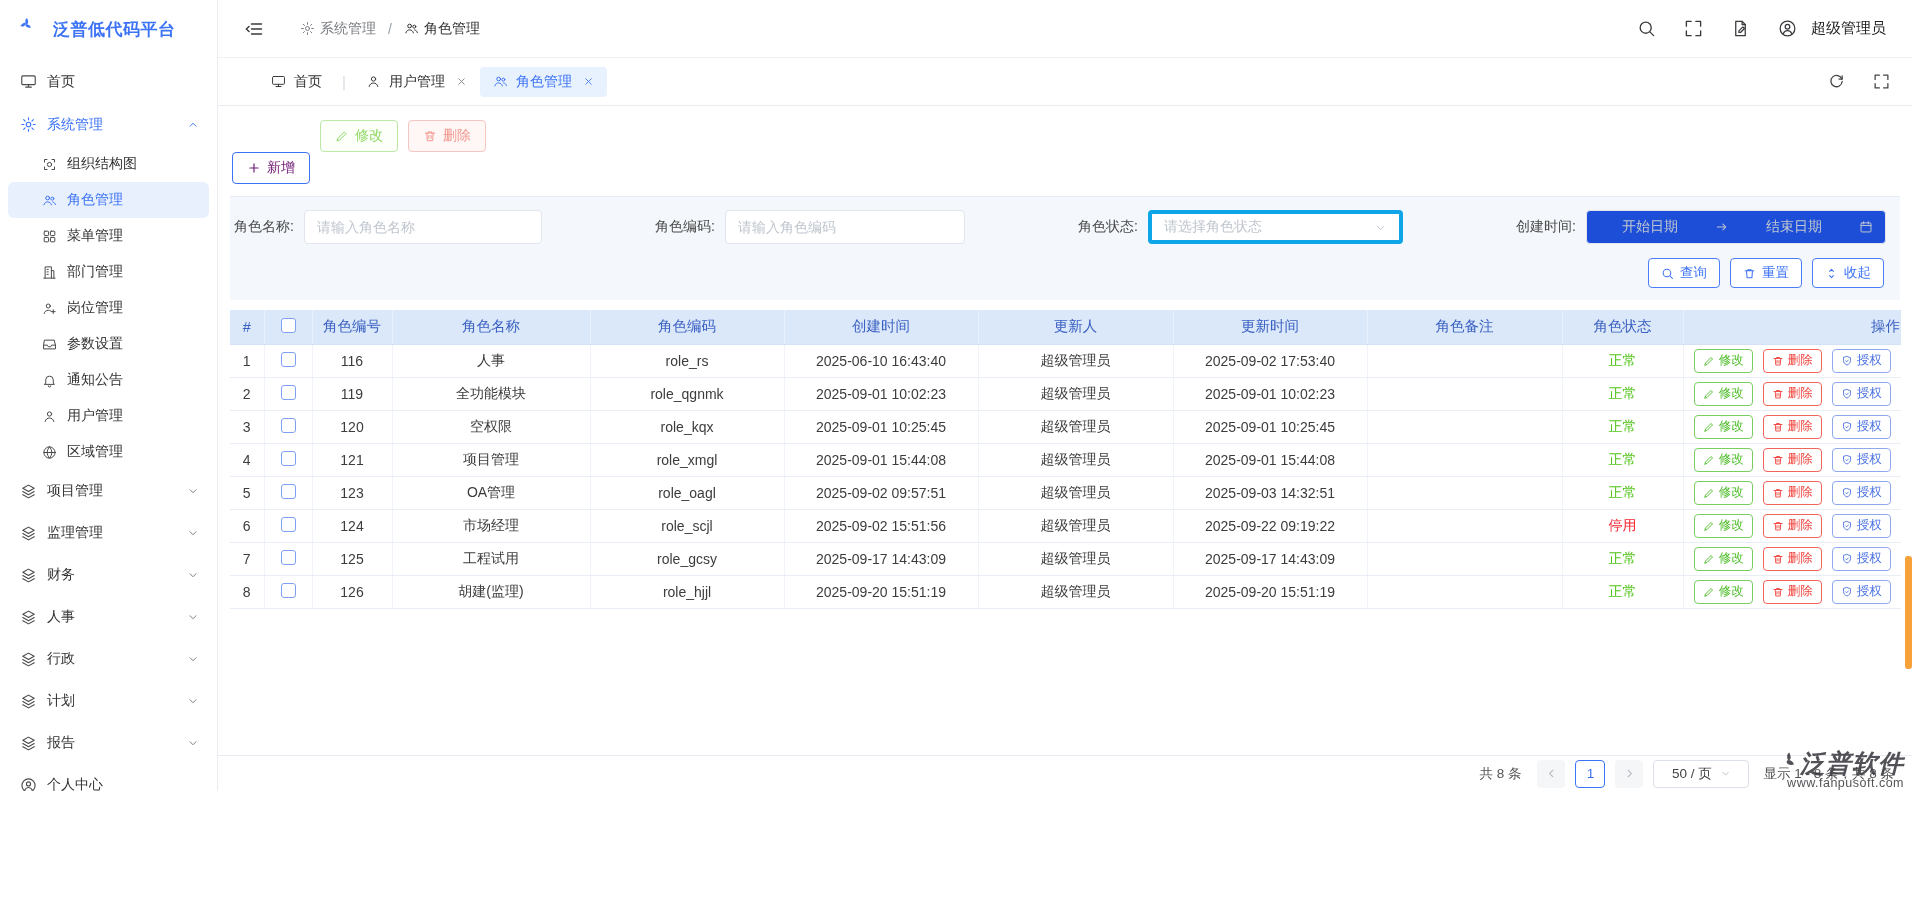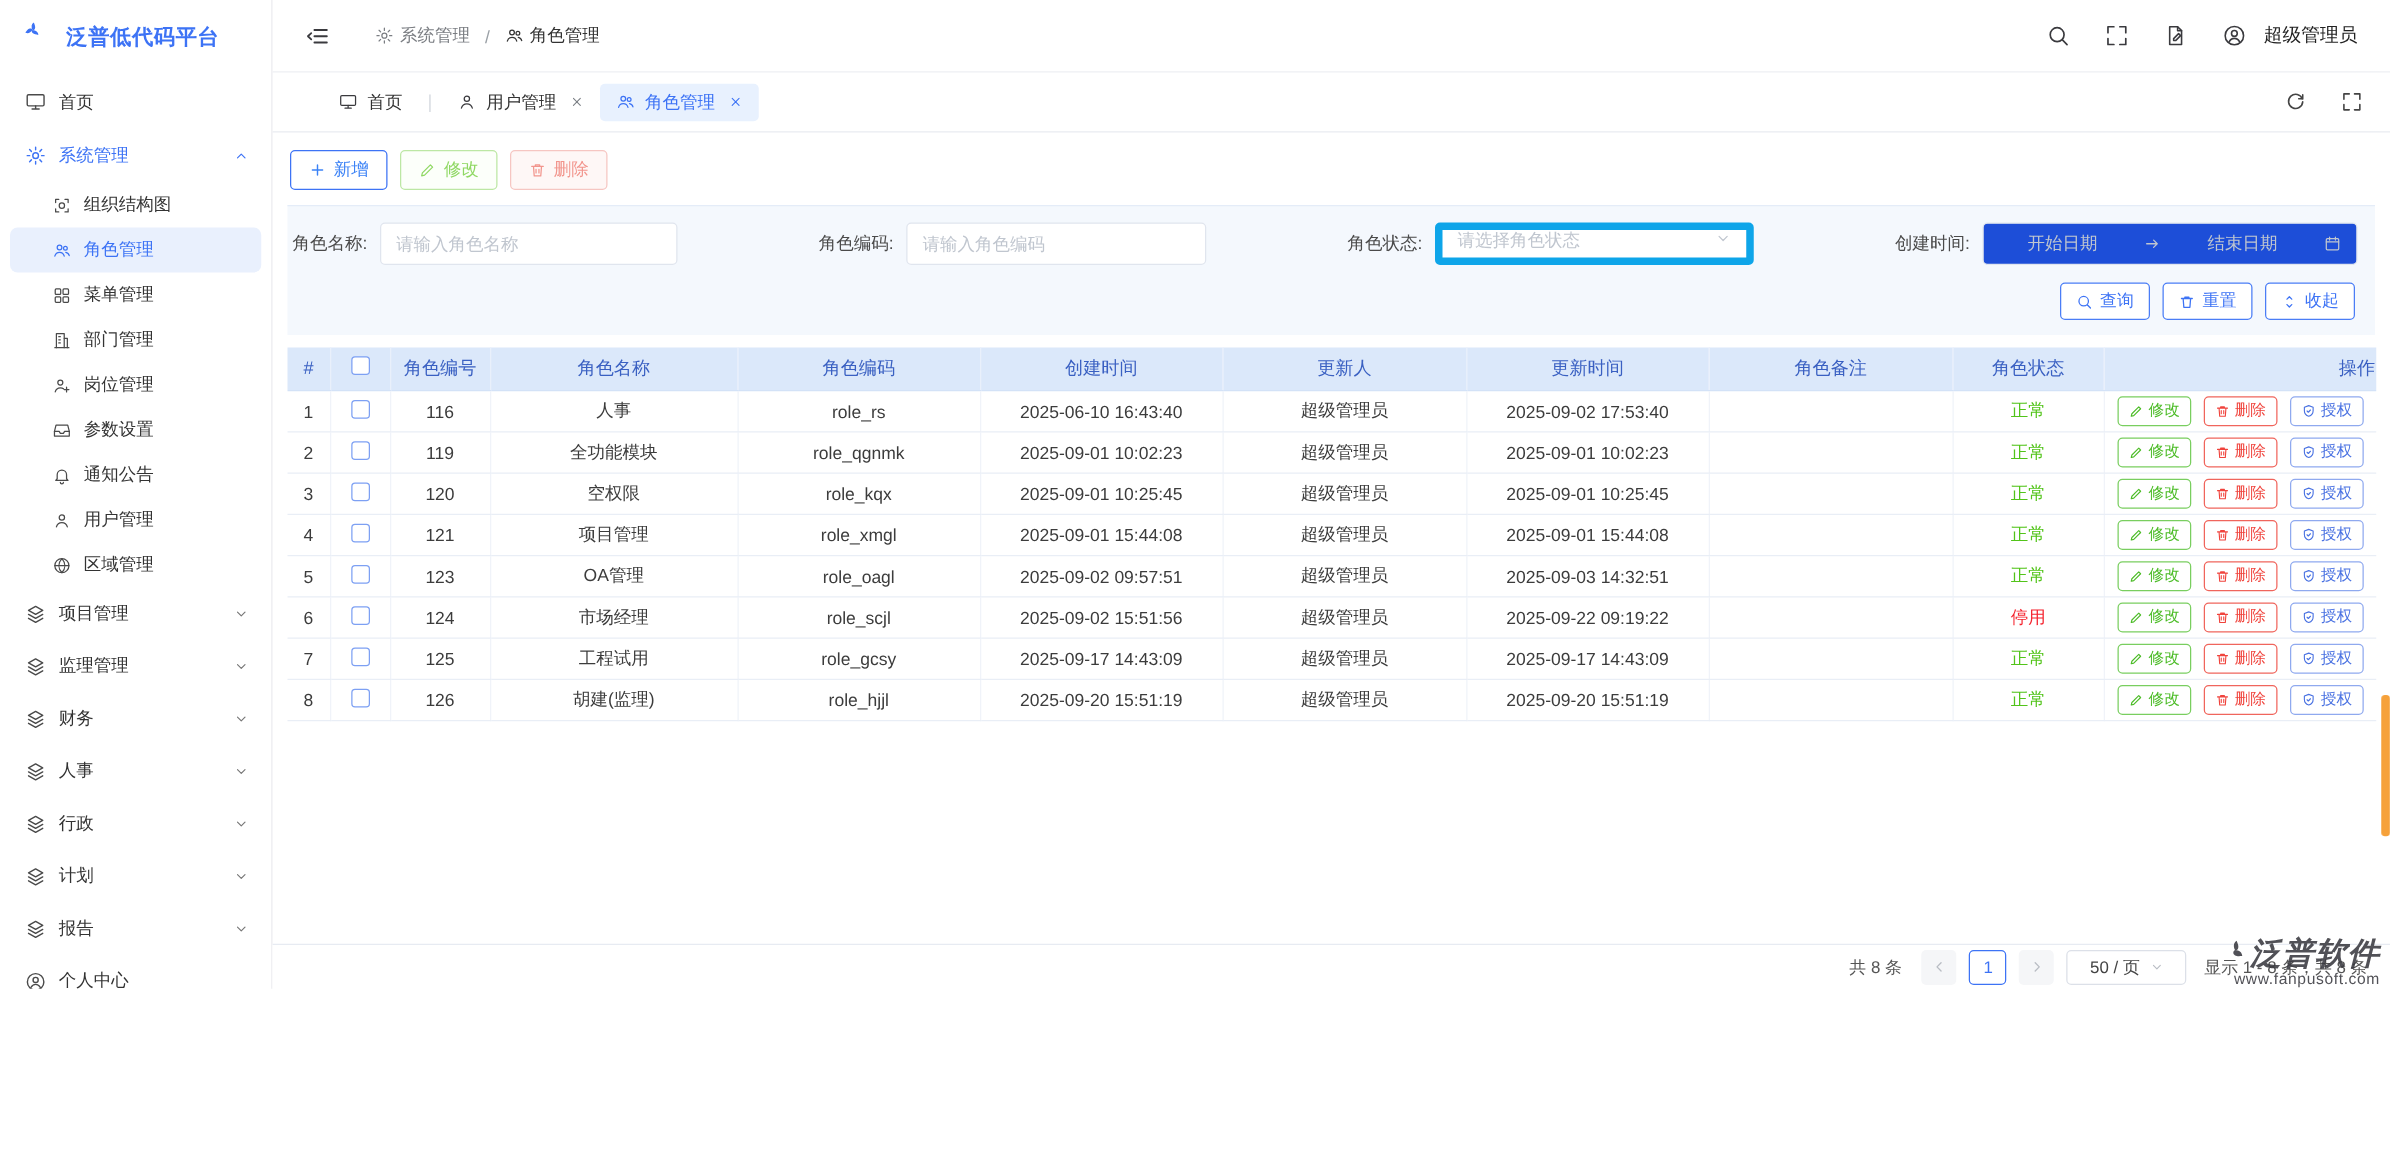--- a/index.html
+++ b/index.html
@@ -49,33 +49,33 @@
   .tab-sep{color:#d8dce2;margin:0 7px;font-size:15px;}
   .tabbar-right{margin-left:auto;display:flex;align-items:center;gap:28px;}
   .tabbar-right .icon{font-size:17px;color:#444;cursor:pointer;display:inline-flex;}
 
   .content{flex:1;display:flex;flex-direction:column;padding:10px 12px 0 12px;min-height:0;}
 
   .toolbar{display:flex;gap:10px;padding:4px 2px 12px 2px;}
   .btn{display:inline-flex;align-items:center;gap:6px;height:32px;padding:0 14px;border-radius:4px;
     font-size:14px;background:#fff;cursor:pointer;border:1px solid transparent;}
   .btn .icon{font-size:14px;display:inline-flex;}
-  .btn-add{border-color:#3d73f5;color:#3b82f6;}
+  .btn-add{border-color:#3d73f5;color:#701a75;margin-top:32px;}
   .btn-edit{border-color:#bce7a4;color:#8fd863;background:#fcfffa;}
   .btn-del{border-color:#f6c6c2;color:#f2958d;background:#fef7f6;}
 
   .filter-panel{background:#f4f8fd;border-top:1px solid #e4ecf8;padding:13px 10px 12px 4px;}
   .filter-row{display:flex;align-items:center;justify-content:space-between;padding-right:4px;}
   .fgroup{display:flex;align-items:center;}
   .flabel{font-size:14px;color:#4a4a4a;margin-right:10px;white-space:nowrap;}
   .finput{height:34px;border:1px solid #e0e5ee;border-radius:4px;background:#fff;padding:0 12px;font-size:14px;color:#333;
     font-family:"Liberation Sans","DejaVu Sans",sans-serif;outline:none;}
   .finput::placeholder{color:#c0c6cf;}
   .w-name{width:238px;} .w-code{width:240px;}
-  .fselect{width:255px;height:34px;border:6px solid #0ea5e9;border-radius:4px;background:#fff;display:flex;align-items:flex-start;
+  .fselect{width:255px;height:34px;border:4px solid #0ea5e9;border-radius:4px;background:#fff;display:flex;align-items:center;
     padding:0 12px;font-size:14px;color:#c0c6cf;cursor:pointer;}
   .fselect .caret{margin-left:auto;font-size:13px;color:#c0c6cf;display:inline-flex;}
   .frange{width:300px;height:34px;border:1px solid #e0e5ee;border-radius:4px;background:#1d4ed8;display:flex;align-items:center;
     padding:0 12px;font-size:14px;color:#c0c6cf;gap:14px;cursor:pointer;}
   .frange .rph{flex:1;text-align:center;}
   .frange .icon{font-size:14px;color:#c0c6cf;display:inline-flex;}
   .filter-actions{display:flex;justify-content:flex-end;gap:10px;margin-top:14px;padding-right:6px;}
   .btn-q{display:inline-flex;align-items:center;gap:6px;height:30px;padding:0 12px;border-radius:4px;border:1px solid #4a7df6;
     color:#3d73f5;background:#fff;font-size:13.5px;cursor:pointer;}
   .btn-q .icon{font-size:13px;display:inline-flex;}

